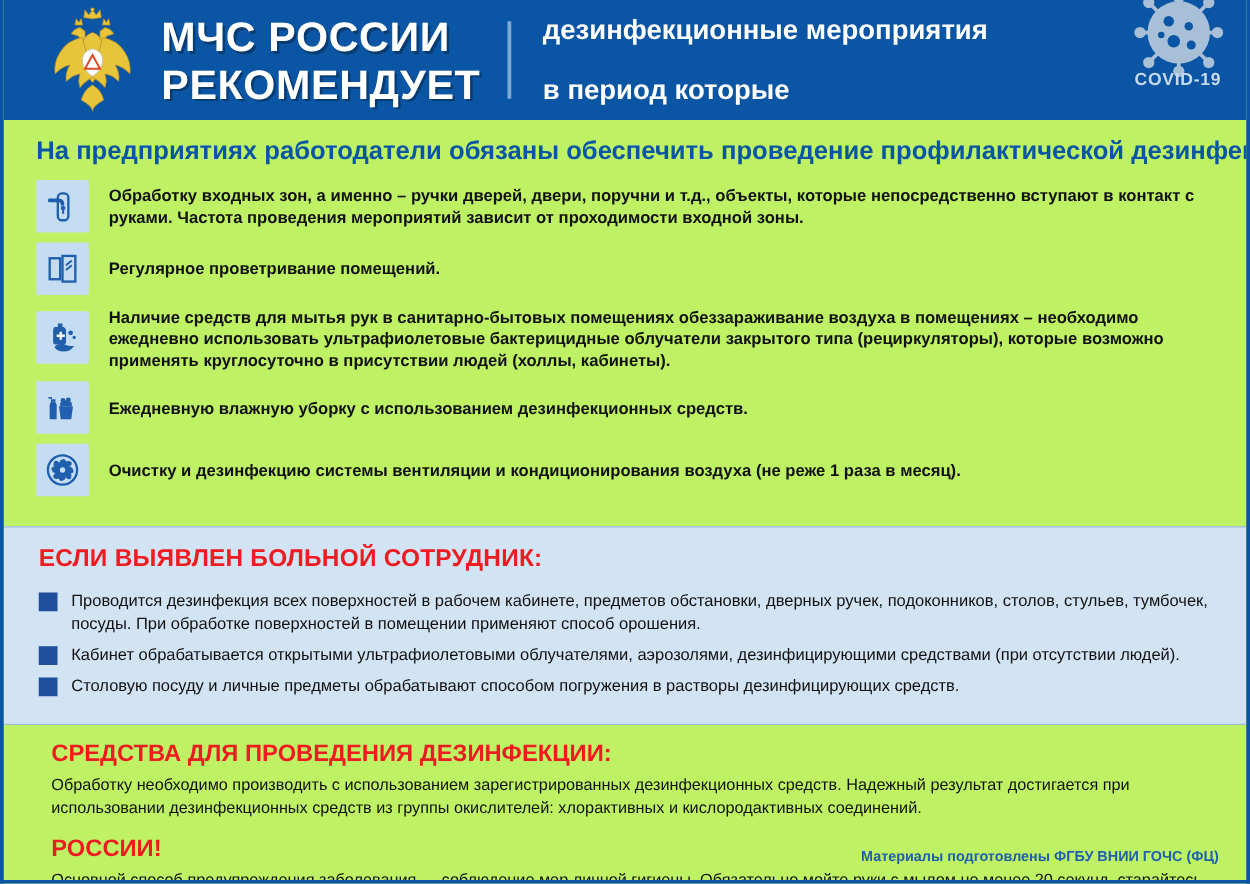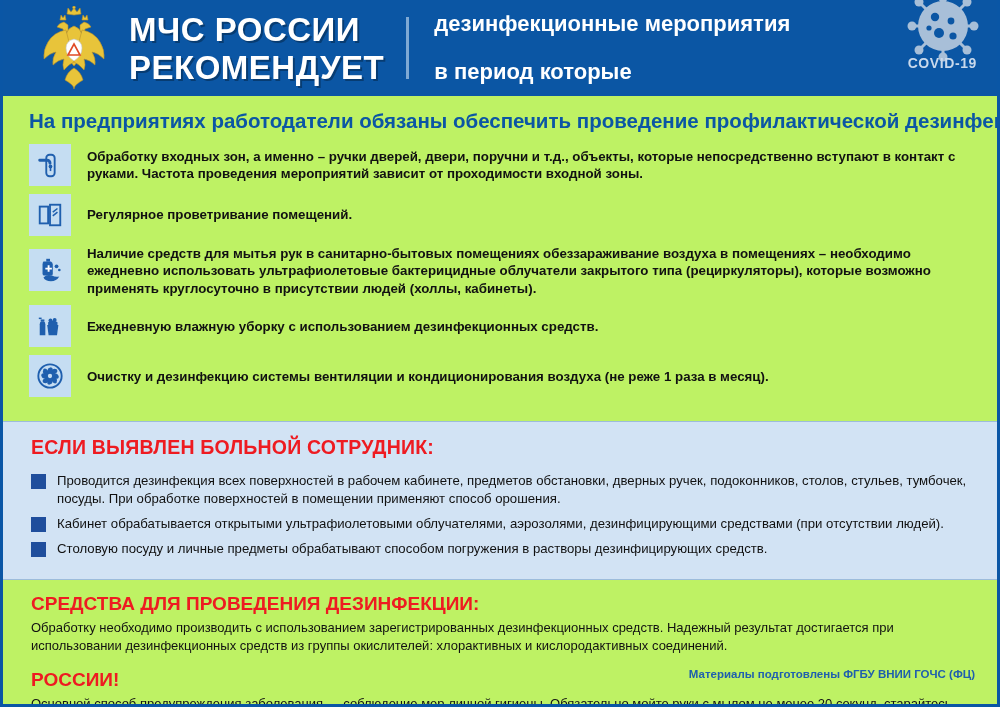--- a/index.html
+++ b/index.html
@@ -168,38 +168,38 @@
     margin-right: 11px;
     margin-top: 2px;
   }
   .bullet-text {
     font-size: 13.2px;
     color: #111111;
     line-height: 1.36;
   }
 
   
-  .sec-plain { padding: 13px 24px 0 28px; }
+  .sec-plain { padding: 13px 24px 0 38px; }
 
   .red-head {
     color: #ee1b21;
     font-size: 19px;
     font-weight: bold;
     margin-bottom: 4px;
   }
   .para {
     font-size: 13px;
     color: #111111;
     line-height: 1.42;
   }
 
   .footer-note {
     position: absolute;
     right: 22px;
-    bottom: 24px;
+    bottom: 12px;
     font-size: 11.5px;
     font-weight: bold;
     color: #1f5fae;
   }
 </style>
 </head>
 <body>
 
 <div class="poster">
 

